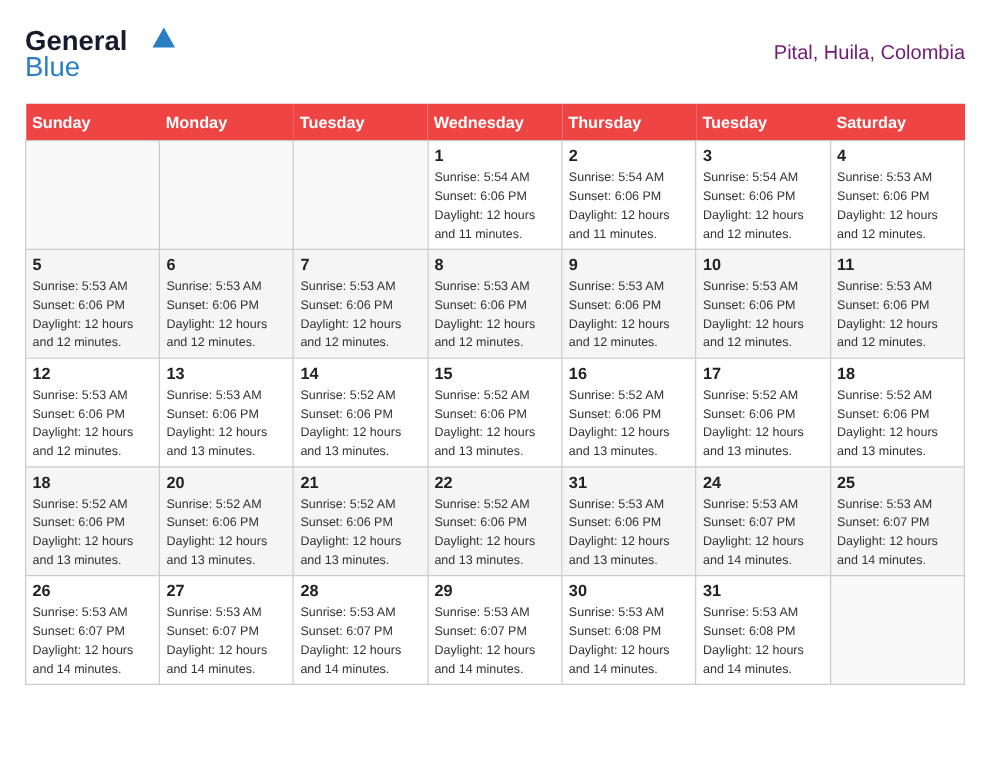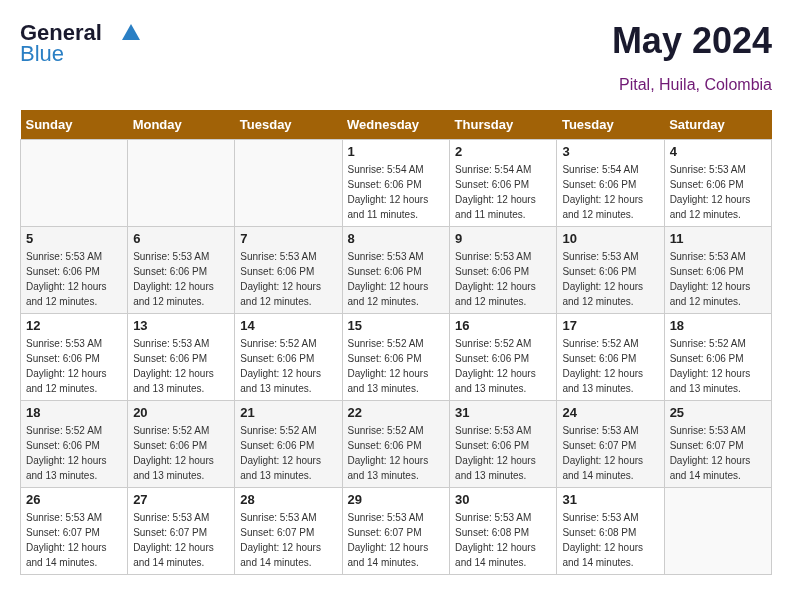--- a/index.html
+++ b/index.html
@@ -33,21 +33,21 @@
       font-size: 16px;
       color: #701a75;
       margin-top: 14px;
     }
     .calendar {
       width: 100%;
       border-collapse: collapse;
       font-size: 11px;
     }
     .calendar th {
-      background-color: #a16207;
+      background-color: #ef4444;
       color: #fff;
       padding: 7px 5px;
       text-align: left;
       font-size: 13px;
       font-weight: bold;
     }
     .calendar td {
       border: 1px solid #ccc;
       vertical-align: top;
       padding: 4px 5px;
@@ -72,33 +72,32 @@
     .empty-cell {
       background: #f9f9f9 !important;
     }
   </style>
 </head>
 <body>
 
 <div class="header">
   <div class="logo-wrapper">
     <div style="display:flex; flex-direction:column; align-items:flex-start;">
-      <div style="display:flex; align-items:center; gap:18px;">
+      <div style="display:flex; gap:18px;">
         <span style="font-size:22px; font-weight:bold; color:#1a1a2e; line-height:1.15;">
           <span style="color:#1a1a2e;">General</span>
         </span>
         <svg width="22" height="22" viewBox="0 0 22 22">
           <polygon points="11,2 20,18 2,18" fill="#2a7fc4"></polygon>
         </svg>
       </div>
       <span style="font-size:22px; font-weight:normal; color:#2a7fc4; line-height:1.15; margin-top:-4px;">Blue</span>
     </div>
   </div>
   <div class="title-section">
-    <div class="month-year">May 2024</div>
     <div class="location">Pital, Huila, Colombia</div>
   </div>
 </div>
 
 <table class="calendar">
   <thead>
     <tr>
     <th>Sunday</th>
         <th>Monday</th>
         <th>Tuesday</th>

